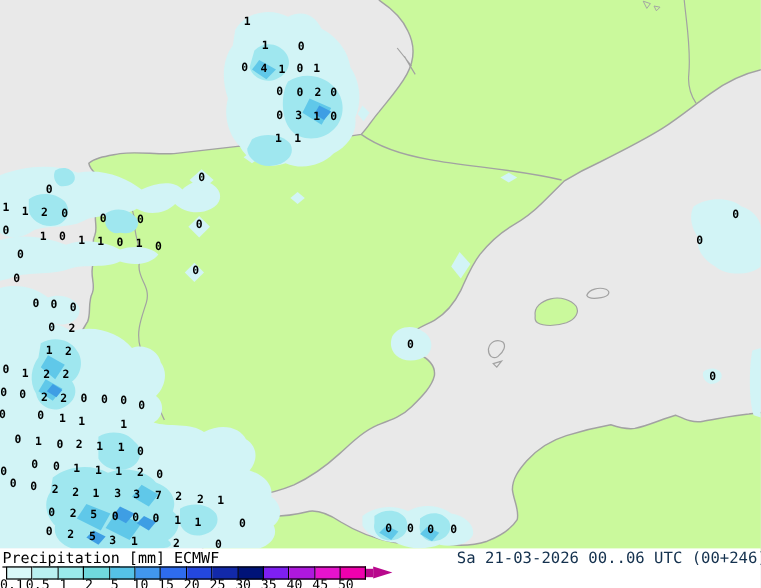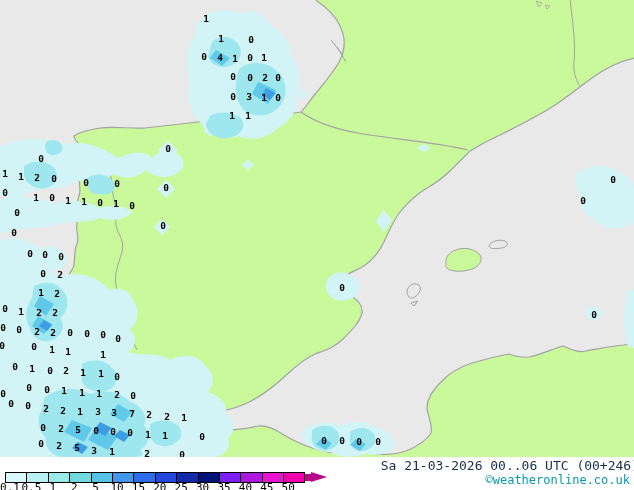--- a/index.html
+++ b/index.html
@@ -240,20 +240,25 @@
         <span class="pv" style="left: 583px; top: 201px;">0</span>
         <span class="pv" style="left: 613px; top: 180px;">0</span>
         <span class="pv" style="left: 324px; top: 441px;">0</span>
         <span class="pv" style="left: 342px; top: 441px;">0</span>
         <span class="pv" style="left: 359px; top: 442px;">0</span>
         <span class="pv" style="left: 378px; top: 442px;">0</span>
       </div>
   </div>
 
   <div id="legend-band">
+    <div id="legend-title">
+      <span class="uline">Precipitation</span>
+      <span>[mm]</span>
+      <span>ECMWF</span>
+    </div>
 
     <div id="colorbar">
         <div class="cb-seg" style="background: rgb(217, 248, 248);"></div>
         <div class="cb-seg" style="background: rgb(185, 241, 241);"></div>
         <div class="cb-seg" style="background: rgb(154, 234, 234);"></div>
         <div class="cb-seg" style="background: rgb(112, 217, 221);"></div>
         <div class="cb-seg" style="background: rgb(85, 194, 230);"></div>
         <div class="cb-seg" style="background: rgb(65, 151, 238);"></div>
         <div class="cb-seg" style="background: rgb(46, 108, 238);"></div>
         <div class="cb-seg" style="background: rgb(35, 71, 222);"></div>
@@ -277,15 +282,14 @@
         <span class="tick" style="left: 159.8px;">20</span>
         <span class="tick" style="left: 181.2px;">25</span>
         <span class="tick" style="left: 202.6px;">30</span>
         <span class="tick" style="left: 224px;">35</span>
         <span class="tick" style="left: 245.4px;">40</span>
         <span class="tick" style="left: 266.8px;">45</span>
         <span class="tick" style="left: 288.2px;">50</span>
       </div>
 
     <div id="footer-date">Sa 21-03-2026 00..06 UTC (00+246)</div>
-    <div id="footer-copy">©weatheronline.co.uk</div>
   </div>
 </div>
 
 </body></html>

